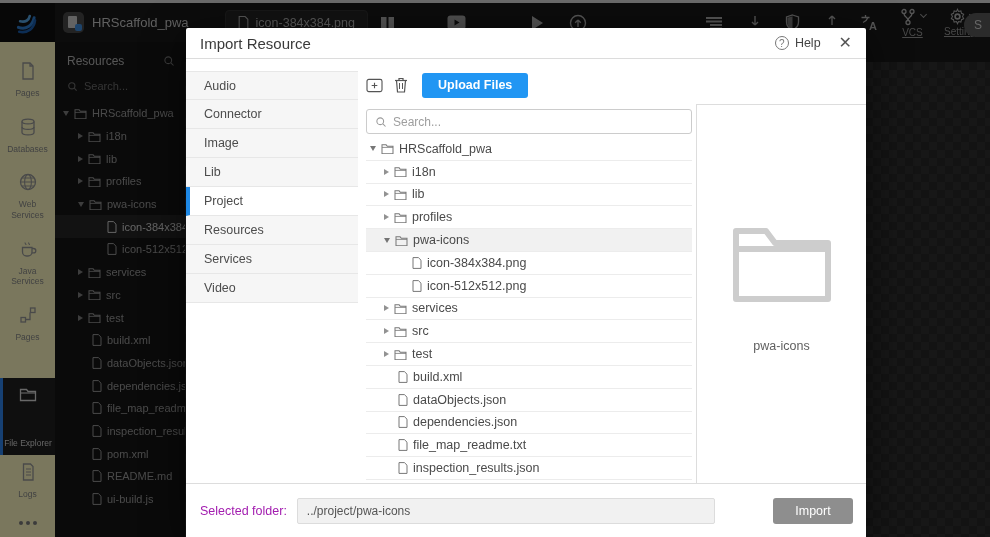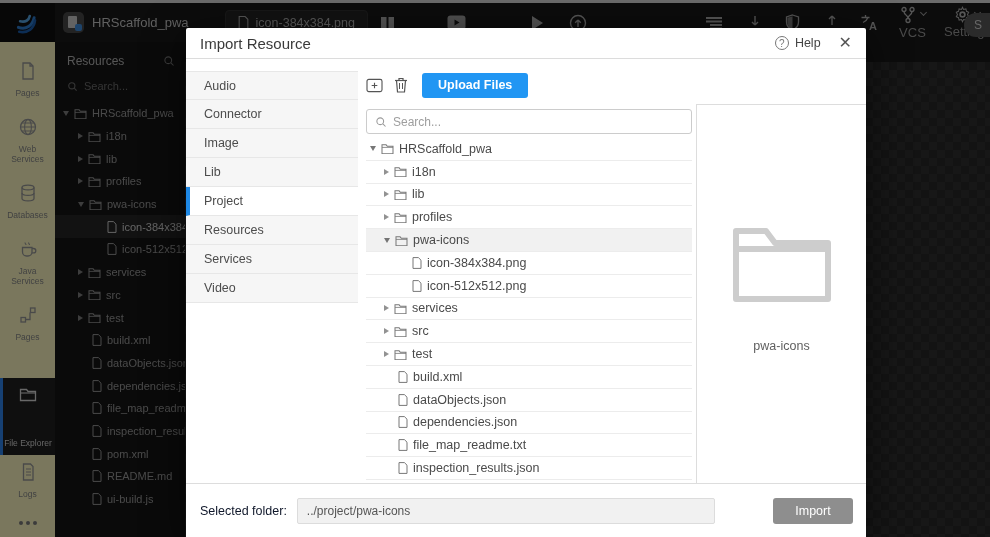--- a/index.html
+++ b/index.html
@@ -15,21 +15,21 @@
   .logo-box { width:55px; height:39px; background:#101010; display:flex; align-items:center; justify-content:center; flex:none; }
   .app-ident { display:flex; align-items:center; gap:8px; margin-left:8px; flex:none; }
   .app-icon { width:21px; height:21px; background:#4a4a4a; border-radius:5px; position:relative; }
   .app-icon::before { content:""; position:absolute; left:5px; top:4px; width:9px; height:12px; background:#cfcfcf; border-radius:1px; }
   .app-icon::after { content:""; position:absolute; right:2px; bottom:2px; width:7px; height:7px; background:#3f8fe0; border-radius:2px; }
   .app-name { color:#c9c9c9; font-size:13px; }
   .tab-pill { display:flex; align-items:center; gap:7px; margin-left:36px; height:26px; padding:0 12px; background:#262626; border:1px solid #333; border-radius:4px; flex:none; }
   .tab-pill .tab-label { color:#bdbdbd; font-size:12.5px; }
   .tb-ic { color:#b3b3b3; display:inline-flex; align-items:center; justify-content:center; flex:none; }
   .tb-group { display:flex; flex-direction:column; align-items:center; flex:none; }
-  .tb-lbl { font-size:13px; color:#9a9a9a; margin-top:1px; }
+  .tb-lbl { font-size:10px; color:#9a9a9a; margin-top:1px;text-decoration:underline; }
   .chev { width:5px; height:5px; border-right:1.4px solid #9a9a9a; border-bottom:1.4px solid #9a9a9a; transform:rotate(45deg); margin-left:4px; margin-top:-4px; }
   .play-tri { width:0; height:0; border-left:11px solid #b5b5b5; border-top:7px solid transparent; border-bottom:7px solid transparent; }
   .s-pill { position:absolute; right:-16px; top:10px; width:42px; height:24px; border-radius:12px; background:#5a5a5a; color:#d8d8d8; font-size:12px; display:flex; align-items:center; padding-left:10px; }
 
   .rail { position:absolute; left:0; top:42px; bottom:0; width:55px; background:#fef9c3; display:flex; flex-direction:column; align-items:stretch; padding-top:12px; }
   .rail-item { display:flex; flex-direction:column; align-items:center; padding:7px 2px; margin-bottom:4px; color:#9a9a9a; }
   .rail-item .rail-lb { font-size:8.5px; color:#8a8a8a; margin-top:3px; text-align:center; line-height:1.25; max-width:48px; }
   .rail-item.selected { background:#202020; border-left:3px solid #2e86f0; padding-left:0; margin-bottom:0;gap:26px; }
   .rail-item.selected .rail-lb { color:#d6d6d6; }
   .rail-item.selected { color:#d9d9d9; }
@@ -90,21 +90,21 @@
   .mtree-row.selected { background:#f1f1f1; }
   .mtree-row .tri-r { color:#777; }
   .mtree-row .tri-d { color:#555; }
   .mtree-row .t-ic { color:#777; }
 
   .m-preview { flex:1; margin-left:4px; border-left:1px solid #ddd; border-top:1px solid #ddd; display:flex; flex-direction:column; align-items:center; }
   .big-folder { margin-top:116px; color:#cdcdcd; }
   .preview-label { margin-top:34px; font-size:12.5px; color:#5f5f5f; }
 
   .m-foot { position:absolute; left:0; right:0; bottom:0; height:54px; border-top:1px solid #ddd; display:flex; align-items:center; padding:0 13px 0 14px; background:#fff; }
-  .foot-label { font-size:12.5px; color:#0f172a; flex:none; }
+  .foot-label { font-size:12.5px; color:#a21caf; flex:none; }
   .foot-input { margin-left:10px; width:418px; height:26px; background:#f1f1f1; border:1px solid #dcdcdc; border-radius:2px; font-size:12px; color:#555; padding:0 9px; font-family:inherit; }
   .btn-cancel { margin-left:auto; width:80px; height:26px; background:#8e8e8e; color:#fff; border:none; border-radius:3px; font-size:12.5px; font-family:inherit; }
 </style>
 </head>
 <body>
 
 <div class="screen">
   <div class="app">
     <div class="top-strip"></div>
 
@@ -202,33 +202,33 @@
     <div class="rail" id="rail">
         <div class="rail-item">
           <span class="rail-ic"><svg width="20" height="20" viewBox="0 0 20 20">
               <path d="M5 2h7l3 3v13H5z" fill="none" stroke="currentColor" stroke-width="1.3"></path>
               <path d="M12 2v3h3" fill="none" stroke="currentColor" stroke-width="1.3"></path>
             </svg></span>
           <span class="rail-lb">Pages</span>
         </div>
         <div class="rail-item">
           <span class="rail-ic"><svg width="20" height="20" viewBox="0 0 20 20">
+              <ellipse cx="10" cy="4.5" rx="6" ry="2.4" fill="none" stroke="currentColor" stroke-width="1.3"></ellipse>
+              <path d="M4 4.5v11c0 1.3 2.7 2.4 6 2.4s6-1.1 6-2.4v-11" fill="none" stroke="currentColor" stroke-width="1.3"></path>
+              <path d="M4 10c0 1.3 2.7 2.4 6 2.4s6-1.1 6-2.4" fill="none" stroke="currentColor" stroke-width="1.3"></path>
+            </svg></span>
+          <span class="rail-lb">Databases</span>
+        </div>
+        <div class="rail-item">
+          <span class="rail-ic"><svg width="20" height="20" viewBox="0 0 20 20">
               <circle cx="10" cy="10" r="7.5" fill="none" stroke="currentColor" stroke-width="1.3"></circle>
               <ellipse cx="10" cy="10" rx="3.4" ry="7.5" fill="none" stroke="currentColor" stroke-width="1.1"></ellipse>
               <path d="M2.5 10h15M3.6 6h12.8M3.6 14h12.8" stroke="currentColor" stroke-width="1.1" fill="none"></path>
             </svg></span>
           <span class="rail-lb">Web Services</span>
-        </div>
-        <div class="rail-item">
-          <span class="rail-ic"><svg width="20" height="20" viewBox="0 0 20 20">
-              <ellipse cx="10" cy="4.5" rx="6" ry="2.4" fill="none" stroke="currentColor" stroke-width="1.3"></ellipse>
-              <path d="M4 4.5v11c0 1.3 2.7 2.4 6 2.4s6-1.1 6-2.4v-11" fill="none" stroke="currentColor" stroke-width="1.3"></path>
-              <path d="M4 10c0 1.3 2.7 2.4 6 2.4s6-1.1 6-2.4" fill="none" stroke="currentColor" stroke-width="1.3"></path>
-            </svg></span>
-          <span class="rail-lb">Databases</span>
         </div>
         <div class="rail-item">
           <span class="rail-ic"><svg width="20" height="20" viewBox="0 0 20 20">
               <path d="M4.5 8.5h9.5v4.5a4 4 0 01-4 4h-1.5a4 4 0 01-4-4z" fill="none" stroke="currentColor" stroke-width="1.3"></path>
               <path d="M14 9.5h1.6a2.2 2.2 0 010 4.4H14" fill="none" stroke="currentColor" stroke-width="1.3"></path>
               <path d="M7 3.5c0 1.2 1 1.3 1 2.5M10.5 3.5c0 1.2 1 1.3 1 2.5" fill="none" stroke="currentColor" stroke-width="1.1"></path>
             </svg></span>
           <span class="rail-lb">Java Services</span>
         </div>
         <div class="rail-item">

